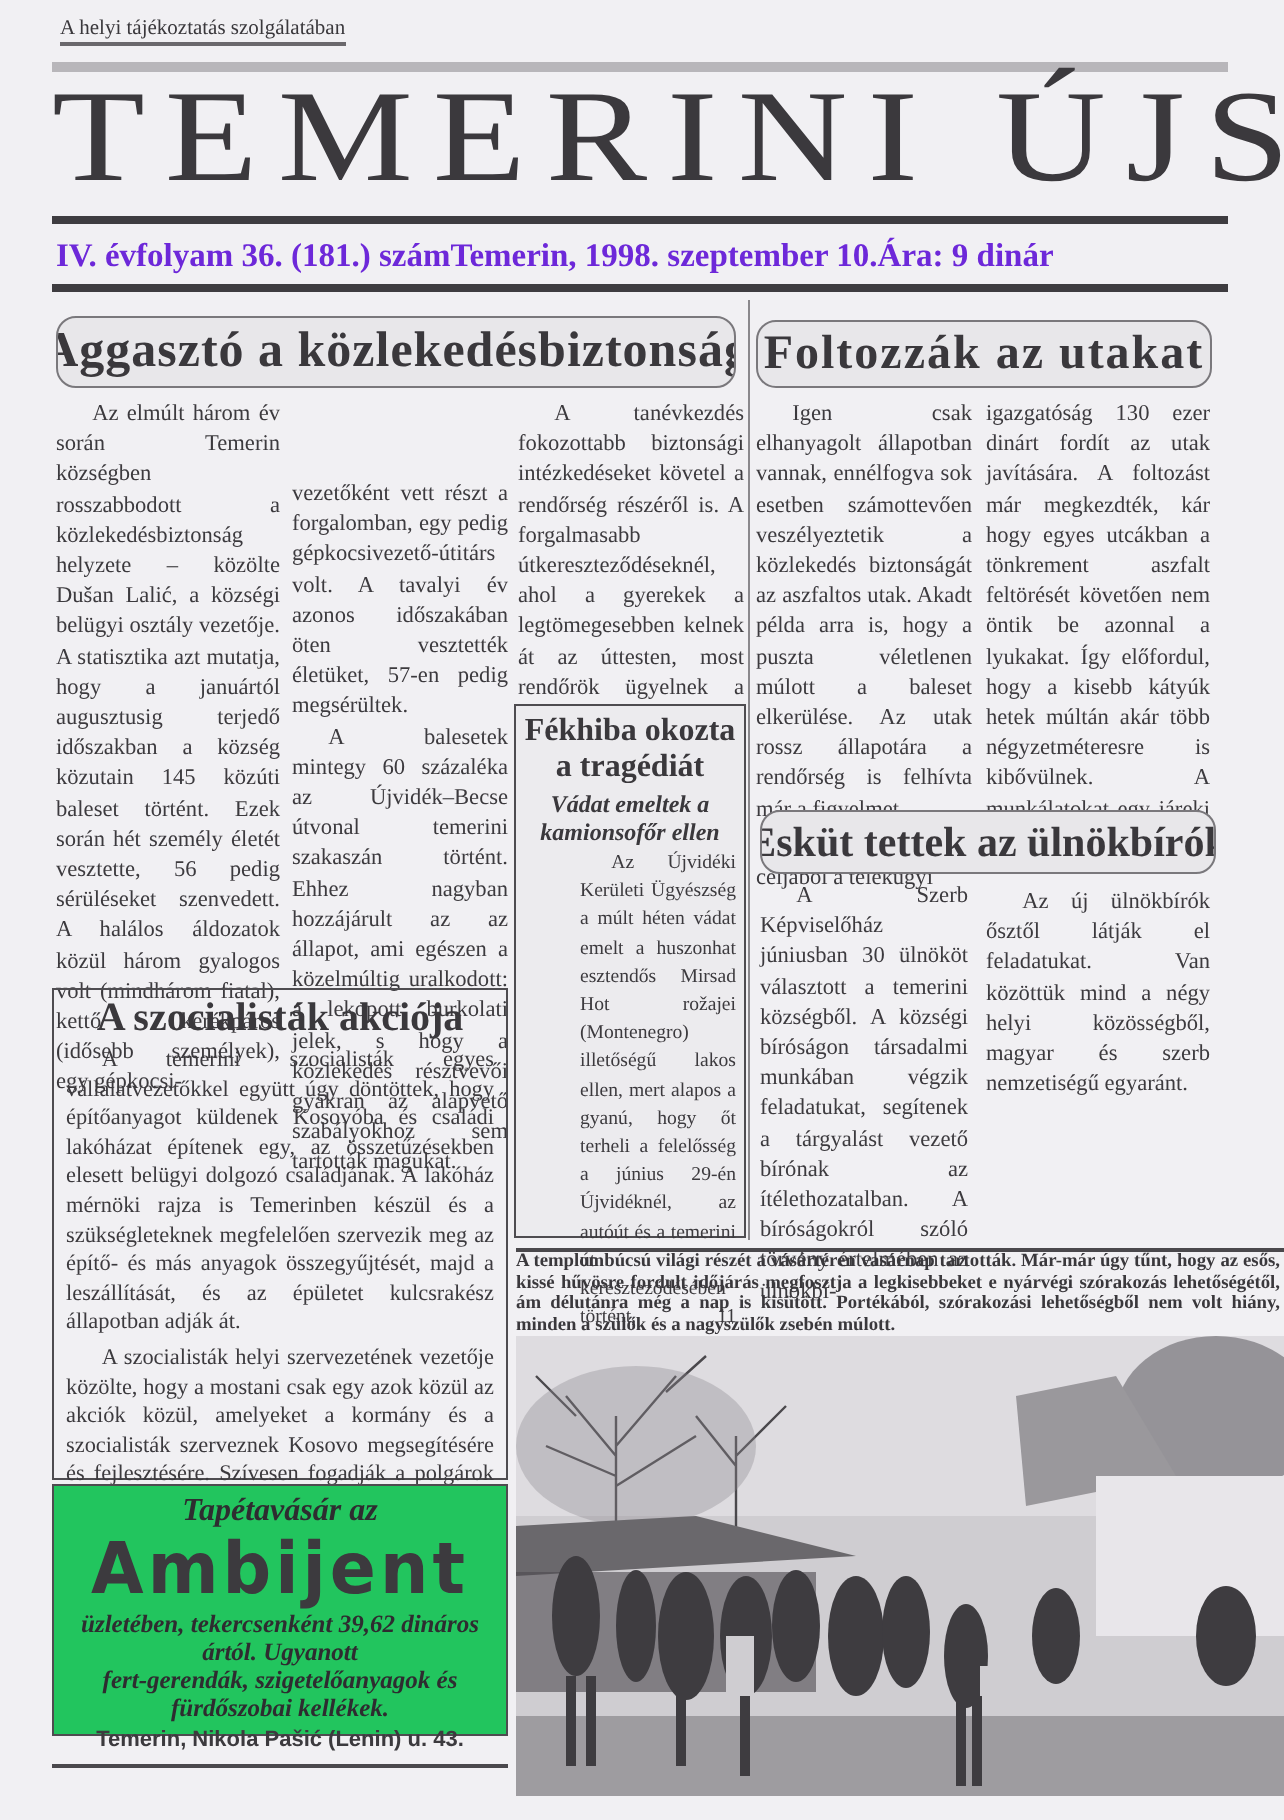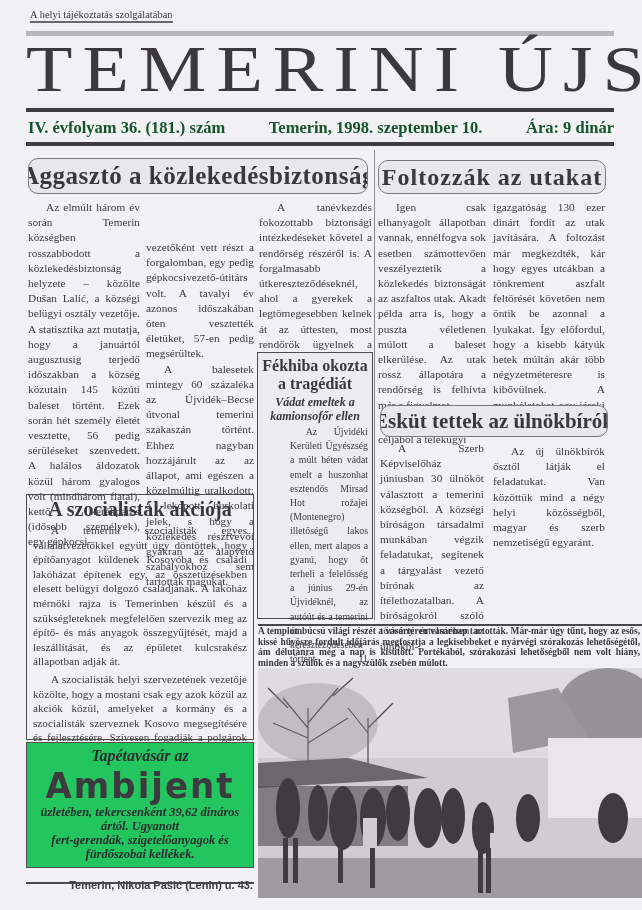--- a/index.html
+++ b/index.html
@@ -18,21 +18,21 @@
   .topband { left:26px; top:31px; width:588px; height:5px; background:#b8b6ba; }
   .masthead {
     left:26px; top:36px; width:590px; height:76px;
     font-size:76px; line-height:76px; letter-spacing:10px;
     color:#3b393d; font-weight:normal; text-align:left; white-space:nowrap;
     transform:scaleY(0.86); transform-origin:top left;
   }
   .rule-thick { left:26px; width:588px; height:4px; background:#3e3c40; }
   .issue-line {
     left:28px; top:118px; width:586px; font-size:16.5px; font-weight:bold;
-    color:#14532d; display:flex; justify-content:space-between; white-space:nowrap;
+    color:#6d28d9; display:flex; white-space:nowrap;
   }
   .headbox {
     border:1.5px solid #7a787c; border-radius:10px; background:#e8e7ea;
     font-weight:bold; color:#3a383c; white-space:nowrap; overflow:hidden;
     display:flex; align-items:center; justify-content:center;
   }
   .col {
     font-size:11.3px; line-height:15.2px; text-align:justify; color:#3c3a3e;
   }
   .col p { margin:0; text-indent:1.6em; }
@@ -122,21 +122,21 @@
     <p>A temerini szocialisták egyes vállalatvezetőkkel együtt úgy döntöttek, hogy építőanyagot küldenek Kosovóba és családi lakóházat építenek egy, az összetűzésekben elesett belügyi dolgozó családjának. A lakóház mérnöki rajza is Temerinben készül és a szükségleteknek megfelelően szervezik meg az építő- és más anyagok összegyűjtését, majd a leszállítását, és az épületet kulcsrakész állapotban adják át.</p>
     <p style="margin-top:3px;">A szocialisták helyi szervezetének vezetője közölte, hogy a mostani csak egy azok közül az akciók közül, amelyeket a kormány és a szocialisták szerveznek Kosovo megsegítésére és fejlesztésére. Szívesen fogadják a polgárok szervezeteinek és az egyének felajánlásait is.</p>
   </div>
 </div>
 
 <div class="abs boxed" style="left:26px;top:742px;width:226px;height:124px;background:#22c55e;">
   <div class="ad-title" style="font-size:16px;margin-top:4px;">Tapétavásár az</div>
   <div class="ad-logo">Ambijent</div>
   <div class="ad-title" style="font-size:12.5px;line-height:14px;padding:0 6px;">üzletében, tekercsenként 39,62 dináros ártól. Ugyanott</div>
   <div class="ad-title" style="font-size:12.5px;line-height:14px;padding:0 10px;">fert-gerendák, szigetelőanyagok és fürdőszobai kellékek.</div>
-  <div class="ad-addr" style="margin-top:18px;text-align:right;">Temerin, Nikola Pašić (Lenin) u. 43.</div>
+  <div class="ad-addr" style="margin-top:3px;">Temerin, Nikola Pašić (Lenin) u. 43.</div>
 </div>
 <div class="abs hrule" style="left:26px;top:882px;width:228px;"></div>
 
 <div class="abs hrule" style="left:258px;top:624px;width:384px;"></div>
 <div class="abs" style="left:258px;top:626px;width:382px;font-size:9.4px;line-height:10.6px;font-weight:bold;color:#3a383c;text-align:justify;">A templombúcsú világi részét a vásártéren vasárnap tartották. Már-már úgy tűnt, hogy az esős, kissé hűvösre fordult időjárás megfosztja a legkisebbeket e nyárvégi szórakozás lehetőségétől, ám délutánra még a nap is kisütött. Portékából, szórakozási lehetőségből nem volt hiány, minden a szülők és a nagyszülők zsebén múlott.</div>
 
 <div class="abs photo" role="img" aria-label="Crowd at the fairground market with stalls, trees and a fair ride">
   <svg width="384" height="230" viewBox="0 0 384 230">
     <rect x="0" y="0" width="384" height="230" fill="#cfcdd1"></rect>
 

